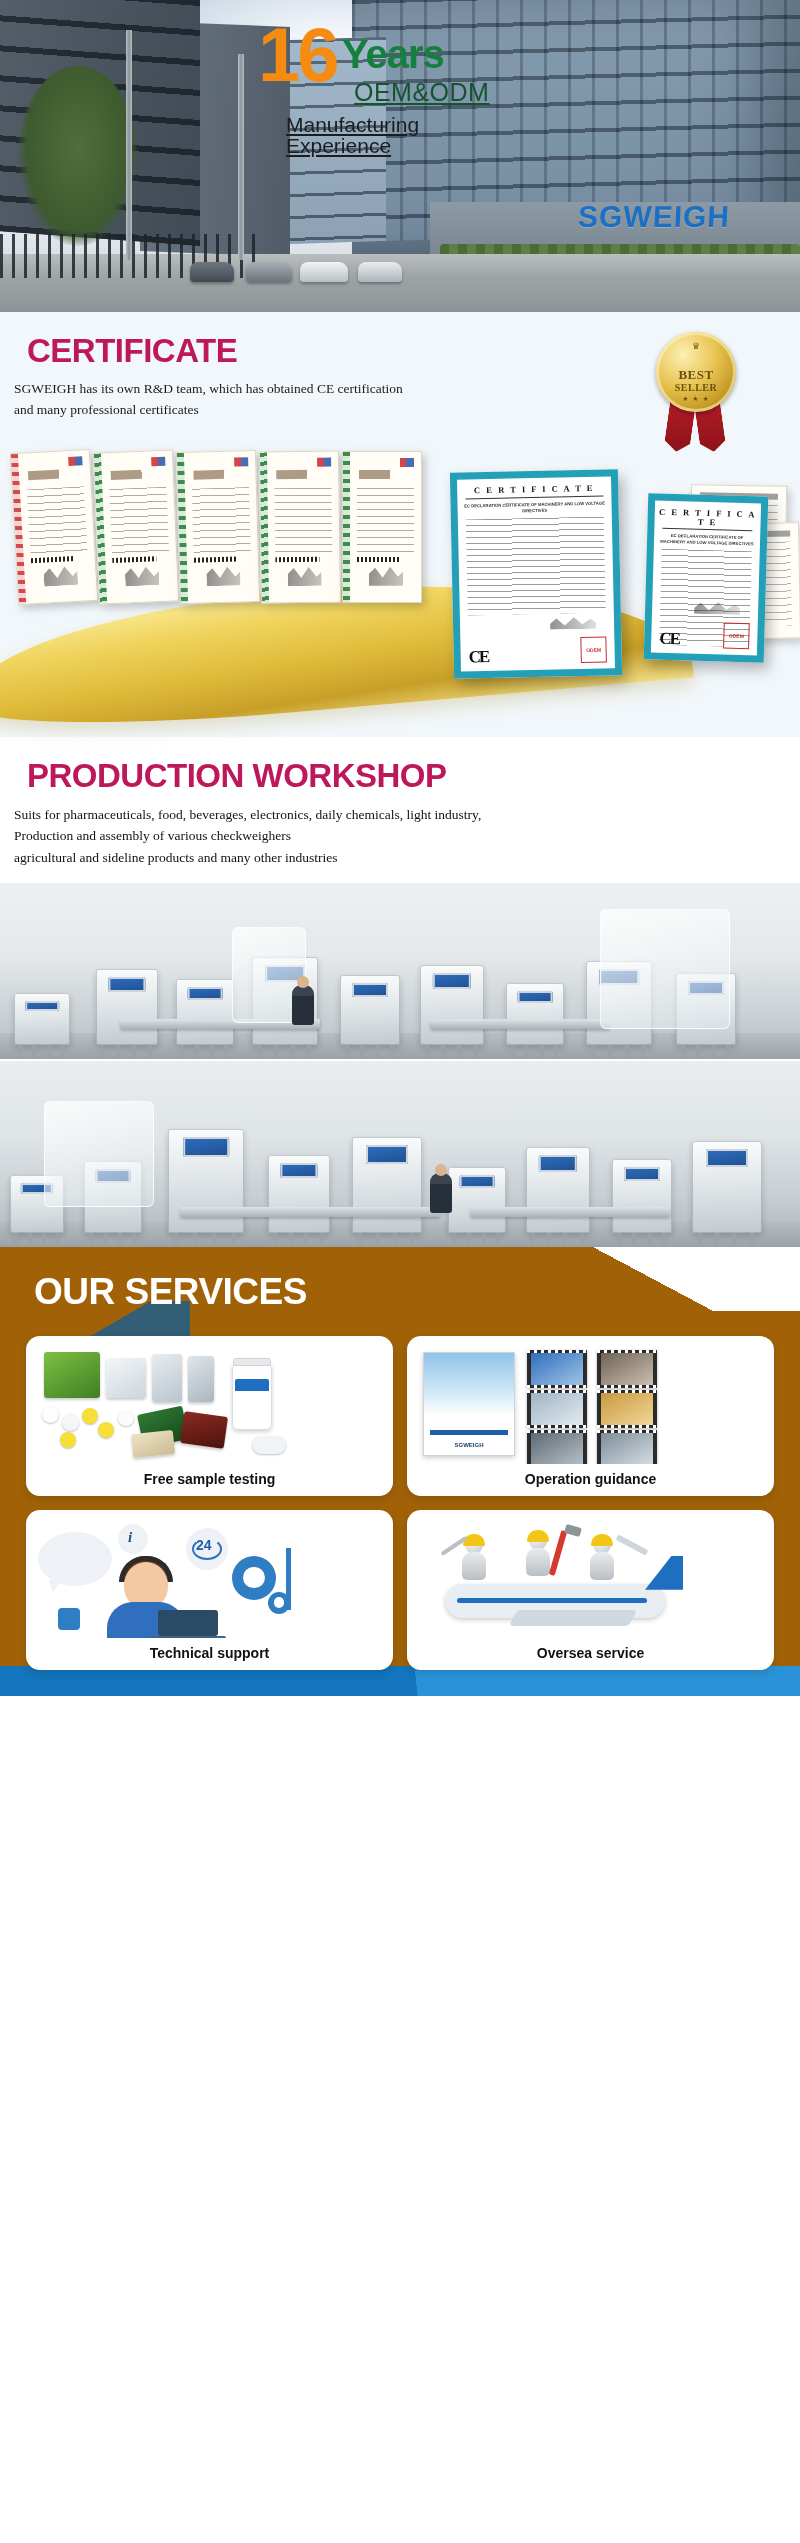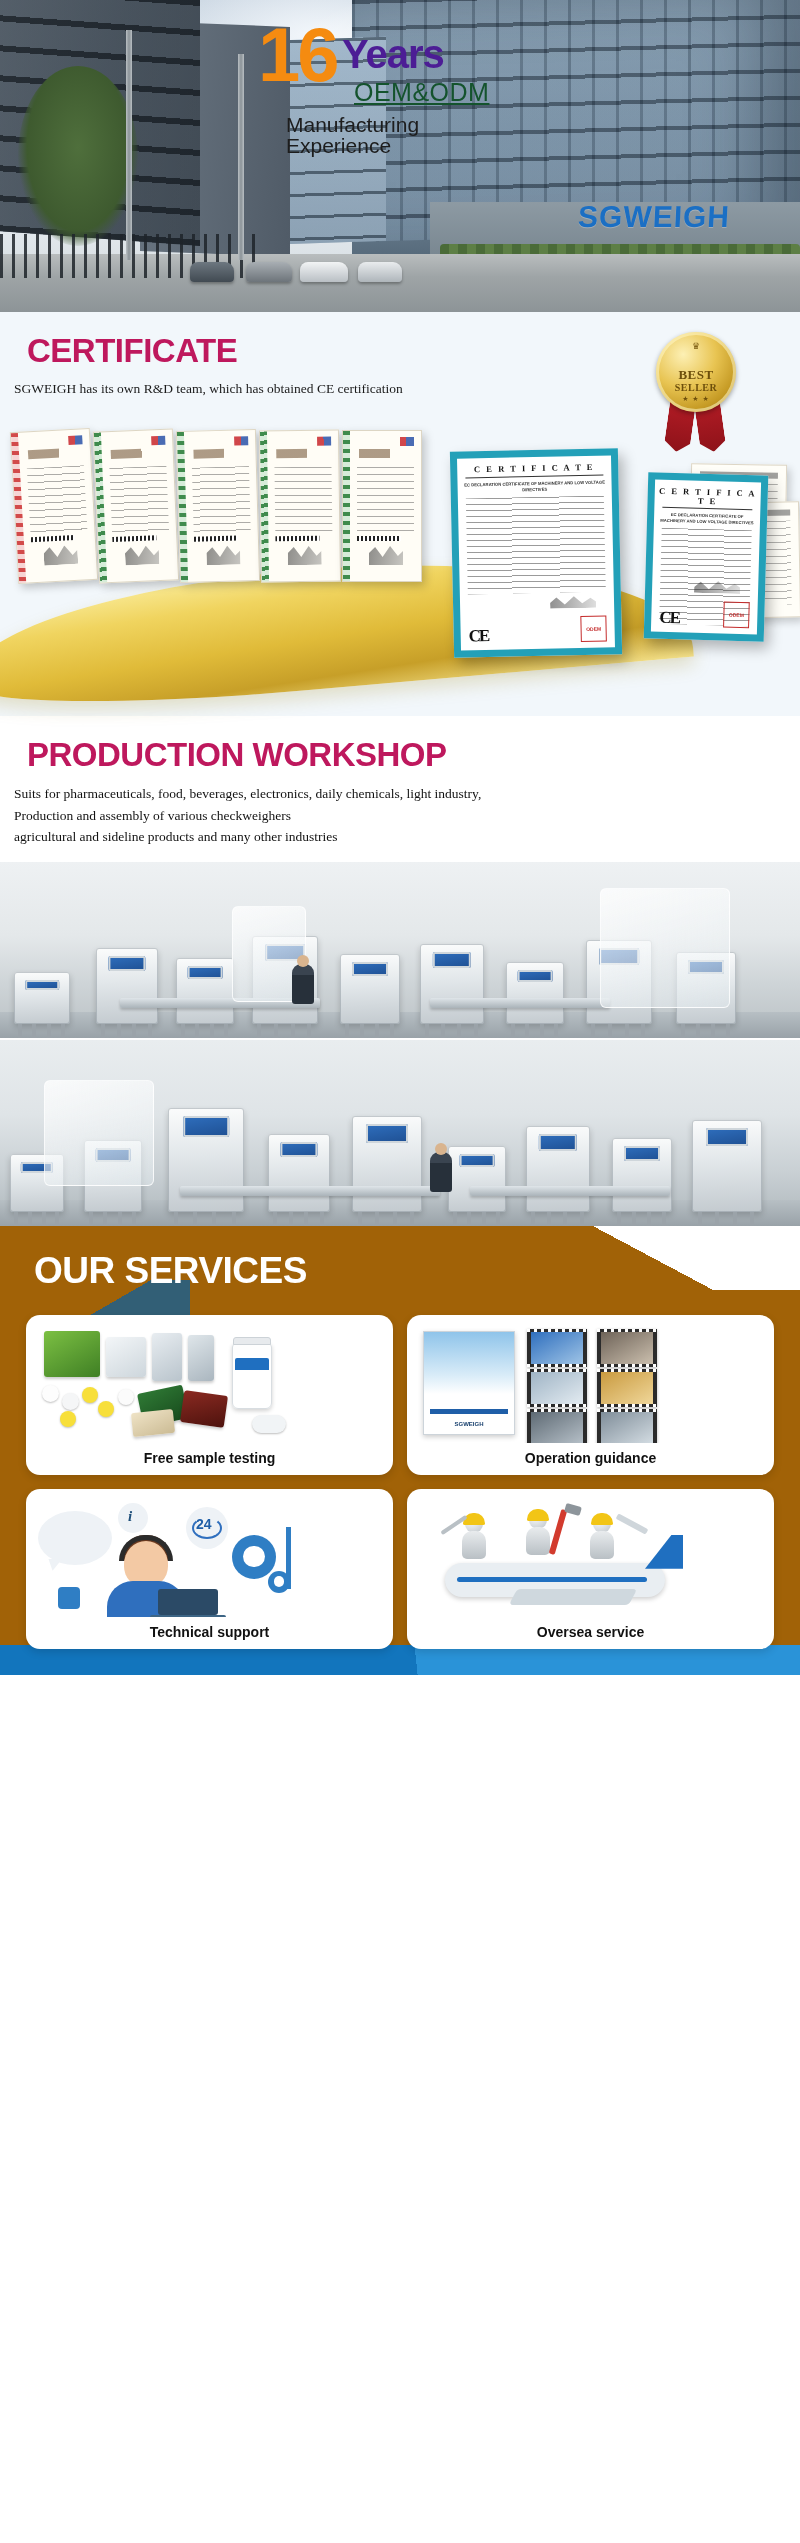--- a/index.html
+++ b/index.html
@@ -96,31 +96,32 @@
   }
   .banner-text { position: absolute; left: 258px; top: 24px; width: 250px; z-index: 6; }
   .t16 {
     position: absolute; left: 0; top: 0;
     font: 900 76px/0.82 "Liberation Sans", sans-serif;
     color: #f58b10; letter-spacing: -3px;
   }
   .tyears {
     position: absolute; left: 84px; top: 10px;
     font: 900 40px/1 "Liberation Sans", sans-serif;
-    color: #4c1d95; letter-spacing: -1px;
+    color: #15803d; letter-spacing: -1px;
   }
   .toem {
     position: absolute; left: 96px; top: 56px;
     font: 400 25px/1 "Liberation Sans", sans-serif;
     color: #14532d; letter-spacing: .5px; text-decoration: underline;
   }
   .tmfg {
     position: absolute; left: 28px; top: 90px;
     font: 400 21px/1 "Liberation Sans", sans-serif;
     color: #1d1d1d;
+    text-decoration: underline;
   }
 
   
   .cert-section { position: relative; width: 800px; background: #f2f7fb; padding: 22px 0 0; }
   .h-title {
     font: 900 33px/1 "Liberation Sans", sans-serif;
     color: #be185d; letter-spacing: -0.5px; padding: 0 0 12px 14px; margin-left: 13px;
   }
   .h-sub {
     font-family: "Liberation Serif", serif; font-size: 13.5px; line-height: 1.55;
@@ -360,20 +361,21 @@
       <div class="tyears">Years</div>
       <div class="toem">OEM&amp;ODM</div>
       <div class="tmfg">Manufacturing Experience</div>
     </div>
   </section>
 
   <section class="cert-section">
     <h2 class="h-title">CERTIFICATE</h2>
     <div class="h-sub">
       <div>SGWEIGH has its own R&amp;D team, which has obtained CE certification</div>
+      <div> and many professional certificates</div>
     </div>
 
     <div class="medal">
       <div class="ribbon-l"></div>
       <div class="ribbon-r"></div>
       <div class="coin">
         <div class="crown">♛</div>
         <div class="m1">BEST</div>
         <div class="m2">SELLER</div>
         <div class="stars">★ ★ ★</div>

